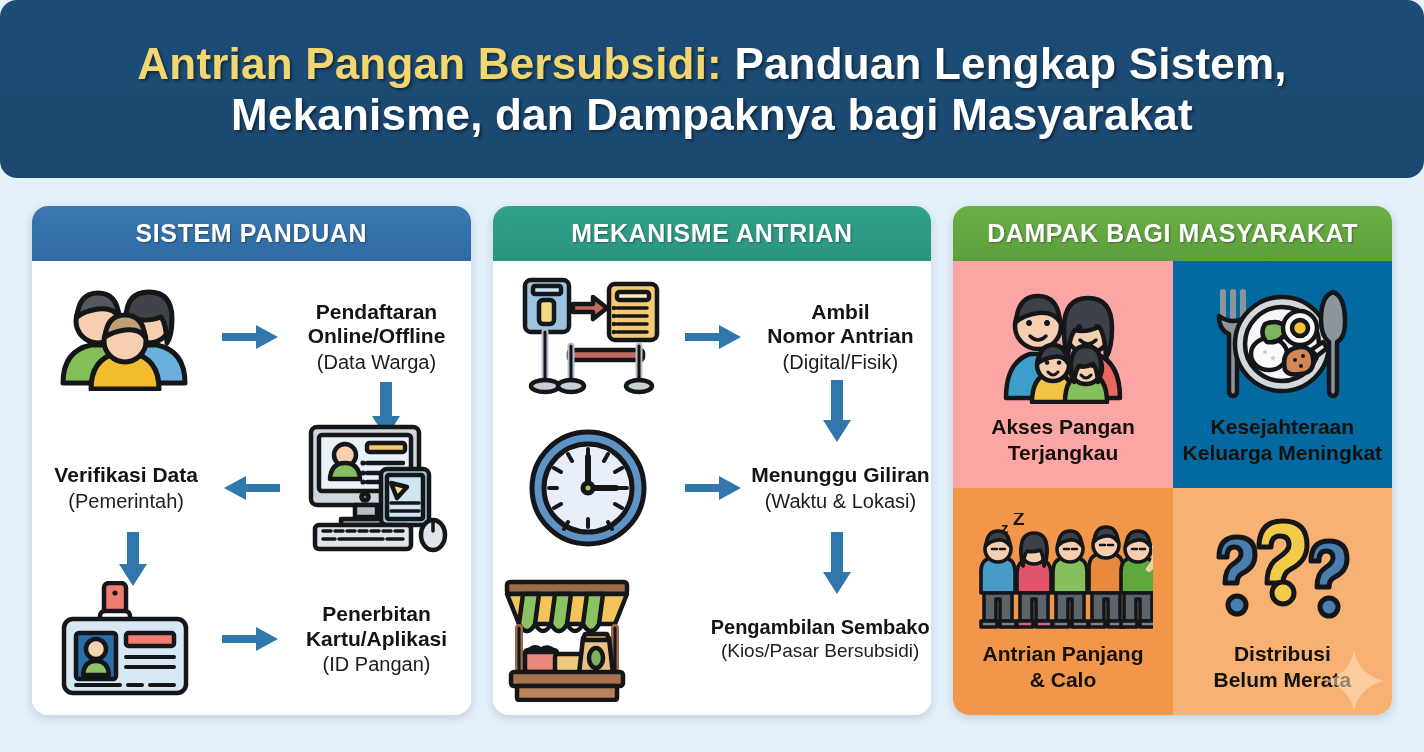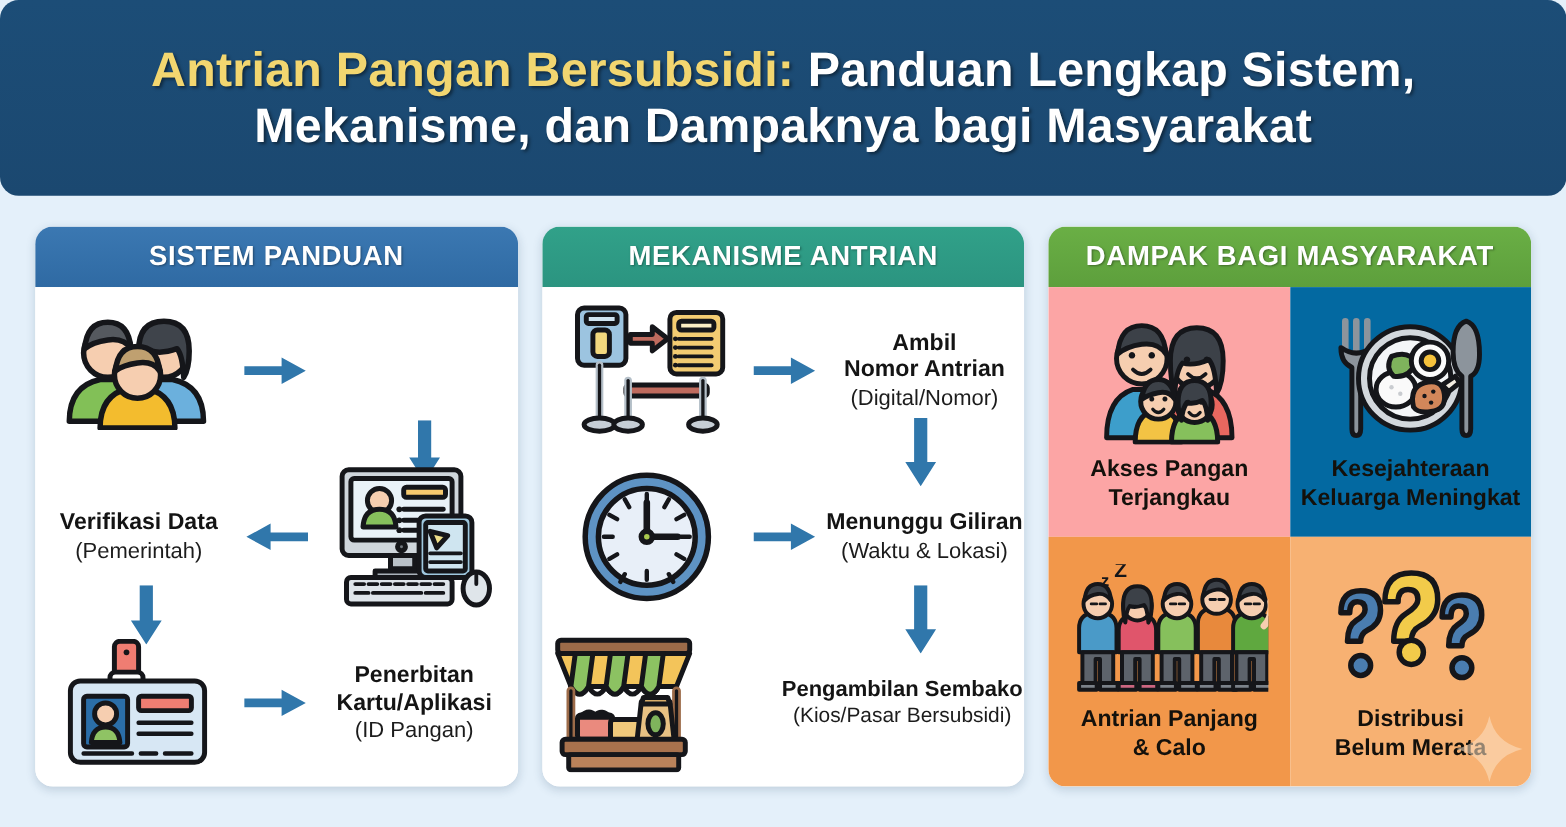--- a/index.html
+++ b/index.html
@@ -119,20 +119,25 @@
                   <path d="M40 106 q0-30 26-36 l16 0 q26 6 26 36 z" fill="#f3bc2e"></path>
                   <circle cx="74" cy="58" r="21" fill="#f6ceb0"></circle>
                   <path d="M54 54 q2-22 20-22 q18 0 20 22 q-6-9-20-7 q-13 2-20 7z" fill="#bfa070"></path>
                 </g>
               </svg>
             </div>
             <div class="arr-h">
               <svg width="58" height="26" viewBox="0 0 58 26">
                 <path d="M0 9 h34 v-8 l22 12 l-22 12 v-8 h-34 z" fill="#3077ab"></path>
               </svg>
+            </div>
+            <div class="cell-text">
+              <div class="lbl">Pendaftaran</div>
+              <div class="lbl">Online/Offline</div>
+              <div class="sub">(Data Warga)</div>
             </div>
 
             <div class="arr-v" style="right:70px;bottom:-26px;">
               <svg width="30" height="56" viewBox="0 0 30 56">
                 <path d="M9 0 h12 v34 h8 l-14 22 l-14-22 h8 z" fill="#3077ab"></path>
               </svg>
             </div>
           </div>
 
           <div class="row rev">
@@ -245,21 +250,21 @@
               </svg>
             </div>
             <div class="arr-h">
               <svg width="58" height="26" viewBox="0 0 58 26">
                 <path d="M0 9 h34 v-8 l22 12 l-22 12 v-8 h-34 z" fill="#3077ab"></path>
               </svg>
             </div>
             <div class="cell-text">
               <div class="lbl">Ambil</div>
               <div class="lbl">Nomor Antrian</div>
-              <div class="sub">(Digital/Nomor)</div>
+              <div class="sub">(Digital/Fisik)</div>
             </div>
             <div class="arr-v" style="right:84px;bottom:-30px;">
               <svg width="30" height="62" viewBox="0 0 30 62">
                 <path d="M9 0 h12 v40 h8 l-14 22 l-14-22 h8 z" fill="#3077ab"></path>
               </svg>
             </div>
           </div>
 
           <div class="row">
             <div class="cell-icon">

